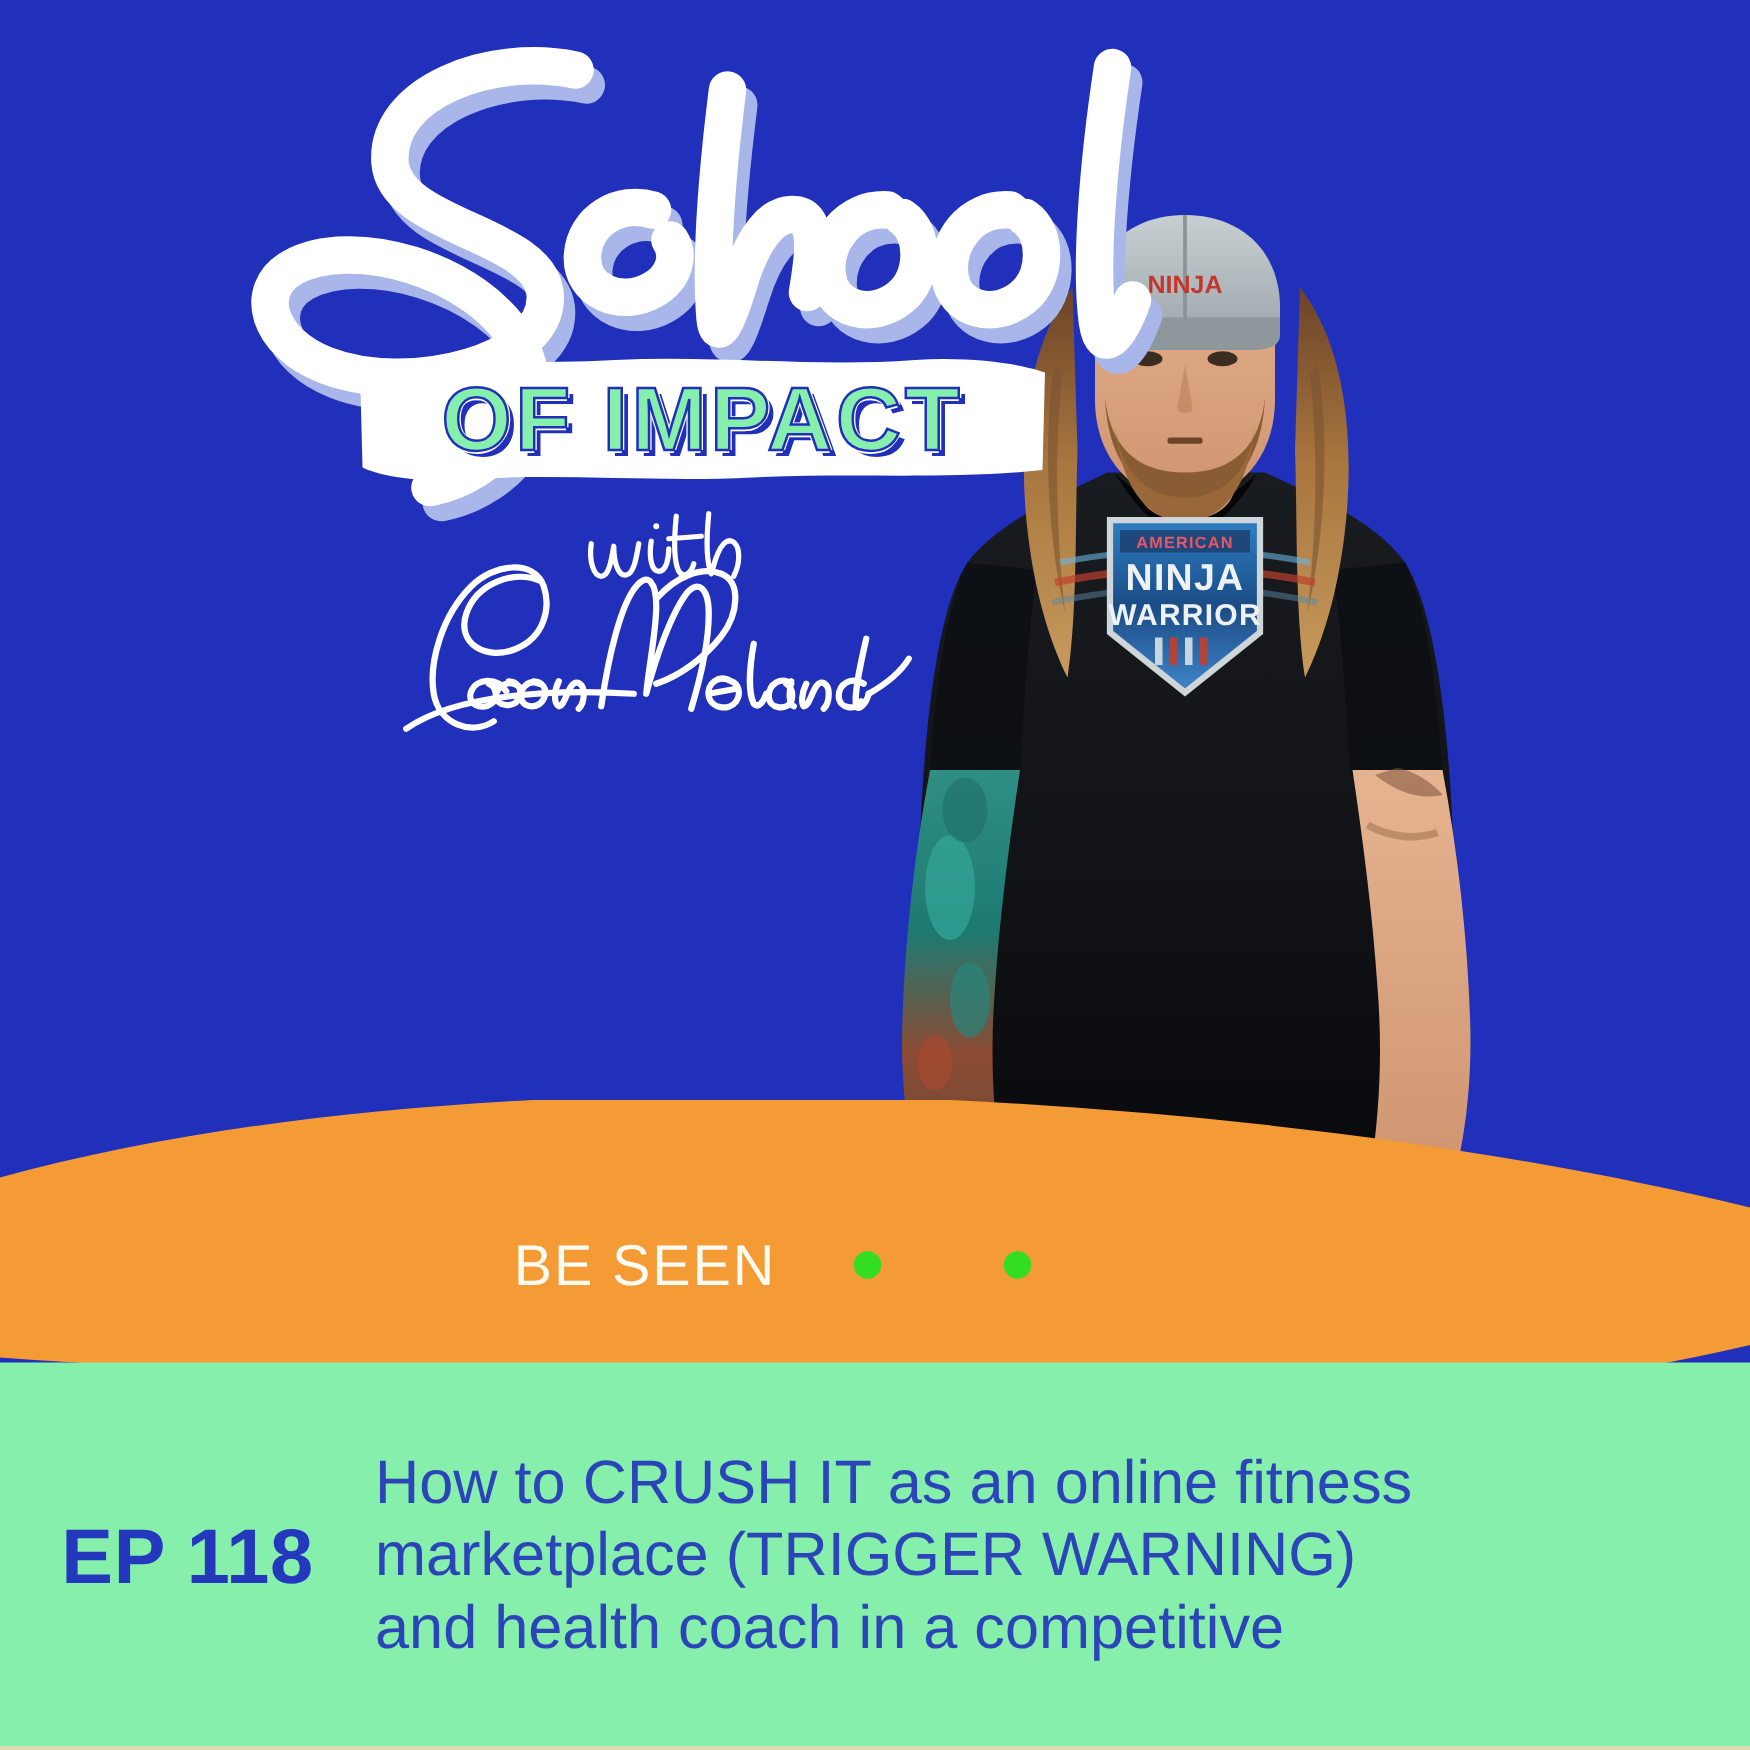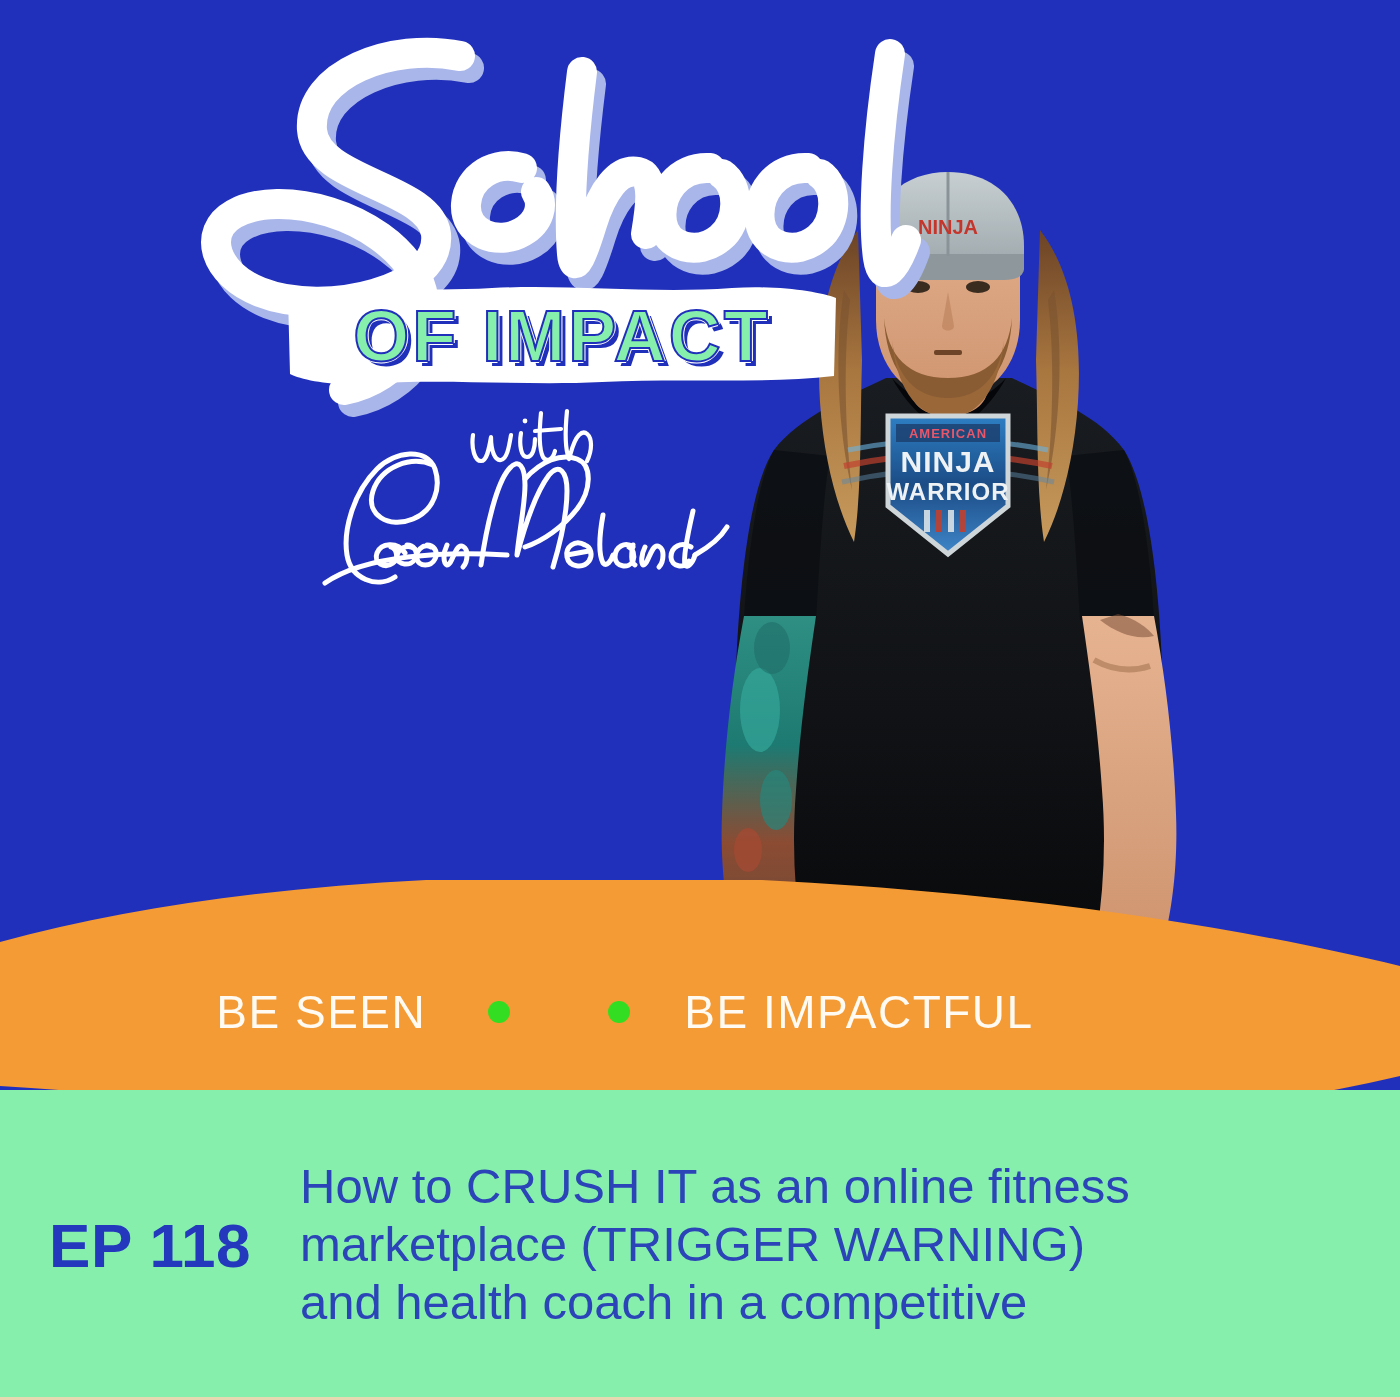--- a/index.html
+++ b/index.html
@@ -362,21 +362,20 @@
   <div class="orange-band">
     <svg viewBox="0 0 1400 260" preserveAspectRatio="none" xmlns="http://www.w3.org/2000/svg">
       <path d="M0 62 C240 -4 560 -16 860 6 C1080 22 1260 52 1400 86 L1400 196 C1240 234 1040 250 820 244 C560 237 260 224 0 206 Z" fill="#f59b35"></path>
     </svg>
   </div>
 
   <div class="tagline">
     <span class="tag-word">BE SEEN</span>
     <span class="tag-dot gap-a"></span>
     <span class="tag-dot gap-b"></span>
-    <span class="tag-word">BE IMPACTFUL</span>
   </div>
 
   <div class="footer">
     <div class="footer-row">
       <div class="ep-number">EP 118</div>
       <div class="ep-title">
         <div>How to CRUSH IT as an online fitness</div>
         <div>marketplace (TRIGGER WARNING)</div>
         <div>and health coach in a competitive</div>
       </div>

